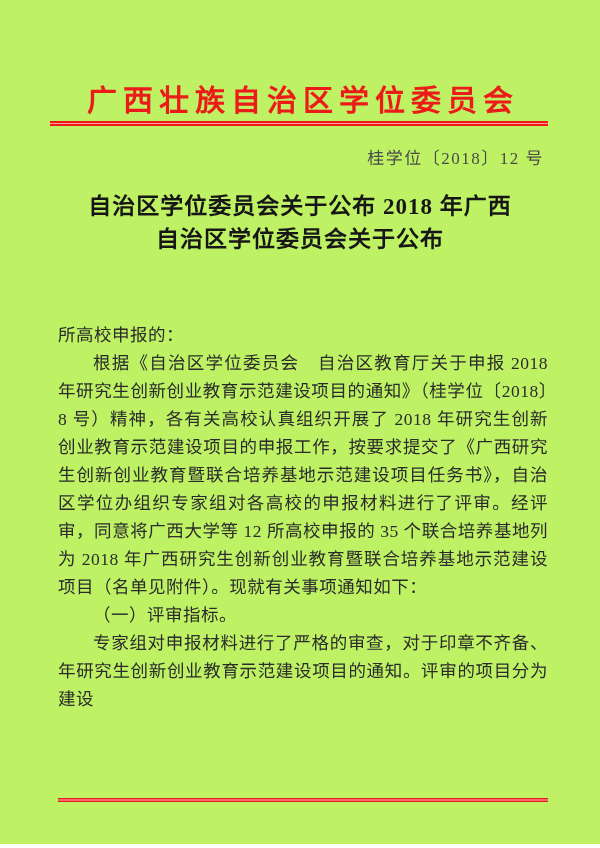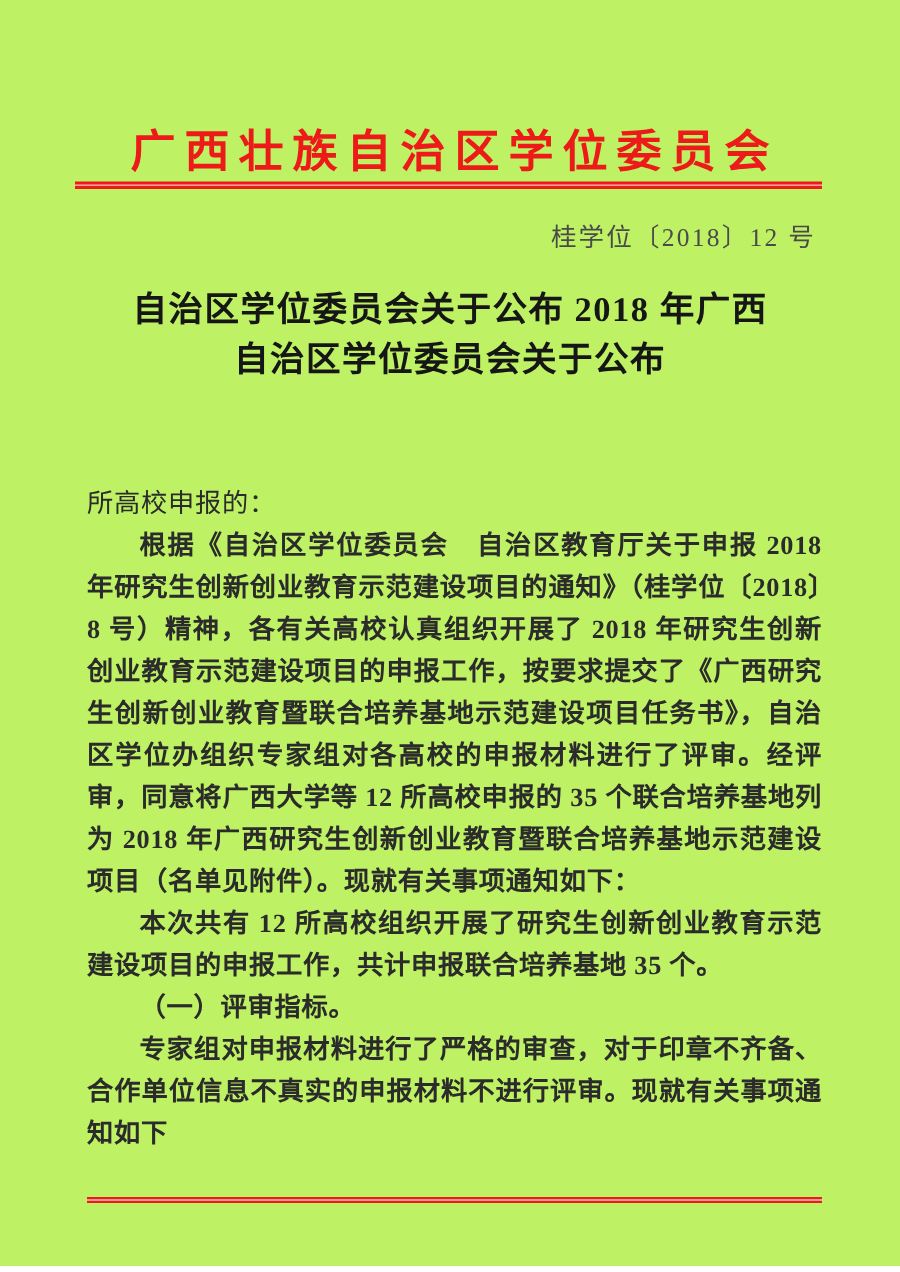--- a/index.html
+++ b/index.html
@@ -51,21 +51,21 @@
   .body-text {
     position: absolute;
     top: 321px; left: 58px; width: 490px;
     color: #2b2b2b;
     font-size: 17.5px;
     line-height: 28px;
     letter-spacing: 0.5px;
     text-align: justify;
   }
   .body-text p { margin: 0; }
-  .indent { text-indent: 2em; font-weight: bold; }
+  .indent { text-indent: 2em; }
   .section-heading {
     font-family: "Liberation Sans", "DejaVu Sans", sans-serif;
     font-weight: bold;
     color: #1d1d1d;
   }
   .rule-bottom {
     position: absolute;
     top: 798px; left: 58px; width: 490px; height: 4px;
     background: linear-gradient(to bottom,
       #ed1a1a 0%, #ed1a1a 30%,
@@ -85,20 +85,19 @@
   <div class="doc-number">桂学位〔2018〕12 号</div>
 
   <div class="doc-title">
     <div>自治区学位委员会关于公布 2018 年广西</div>
     <div>自治区学位委员会关于公布</div>
   </div>
 
   <div class="body-text">
     <p>所高校申报的：</p>
     <p class="indent">根据《自治区学位委员会　自治区教育厅关于申报 2018 年研究生创新创业教育示范建设项目的通知》（桂学位〔2018〕8 号）精神，各有关高校认真组织开展了 2018 年研究生创新创业教育示范建设项目的申报工作，按要求提交了《广西研究生创新创业教育暨联合培养基地示范建设项目任务书》，自治区学位办组织专家组对各高校的申报材料进行了评审。经评审，同意将广西大学等 12 所高校申报的 35 个联合培养基地列为 2018 年广西研究生创新创业教育暨联合培养基地示范建设项目（名单见附件）。现就有关事项通知如下：</p>
-    <p class="indent">本次共有 12 所高校组织开展了研究生创新创业教育示范建设项目的申报工作，共计申报联合培养基地 35 个。</p>
     <p class="indent">（一）评审指标。</p>
-    <p class="indent">专家组对申报材料进行了严格的审查，对于印章不齐备、合作单位信息不真实的申报材料不进行评审。现就有关事项通知如下</p>
+    <p class="indent">专家组对申报材料进行了严格的审查，对于印章不齐备、年研究生创新创业教育示范建设项目的通知。评审的项目分为建设</p>
   </div>
 
   <div class="rule-bottom"></div>
 
 </div>
 
 </body></html>

